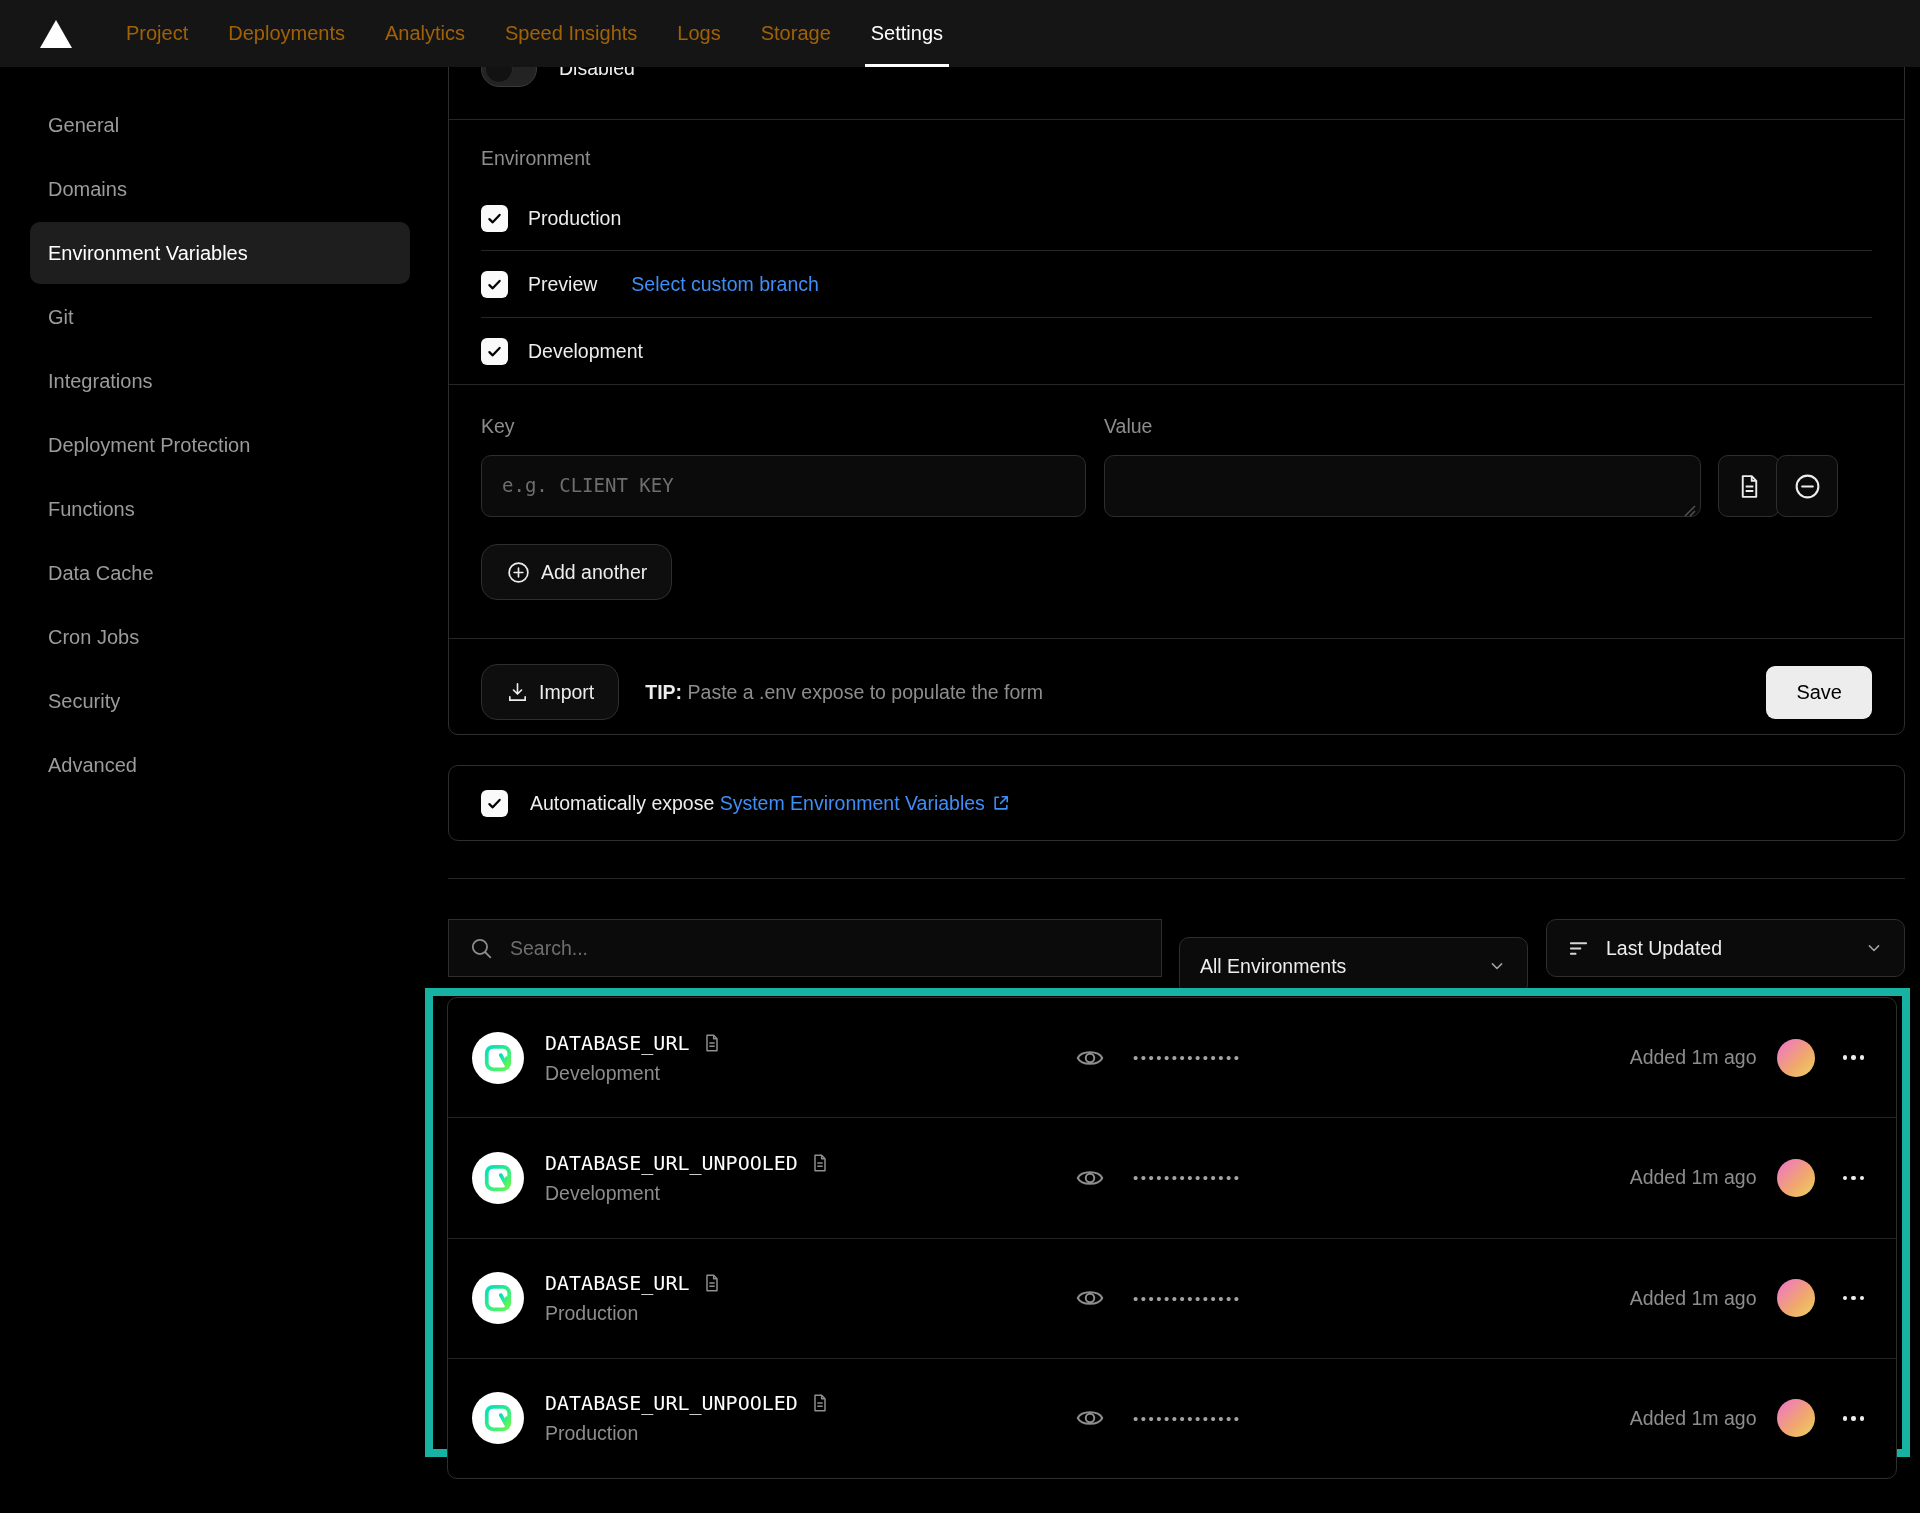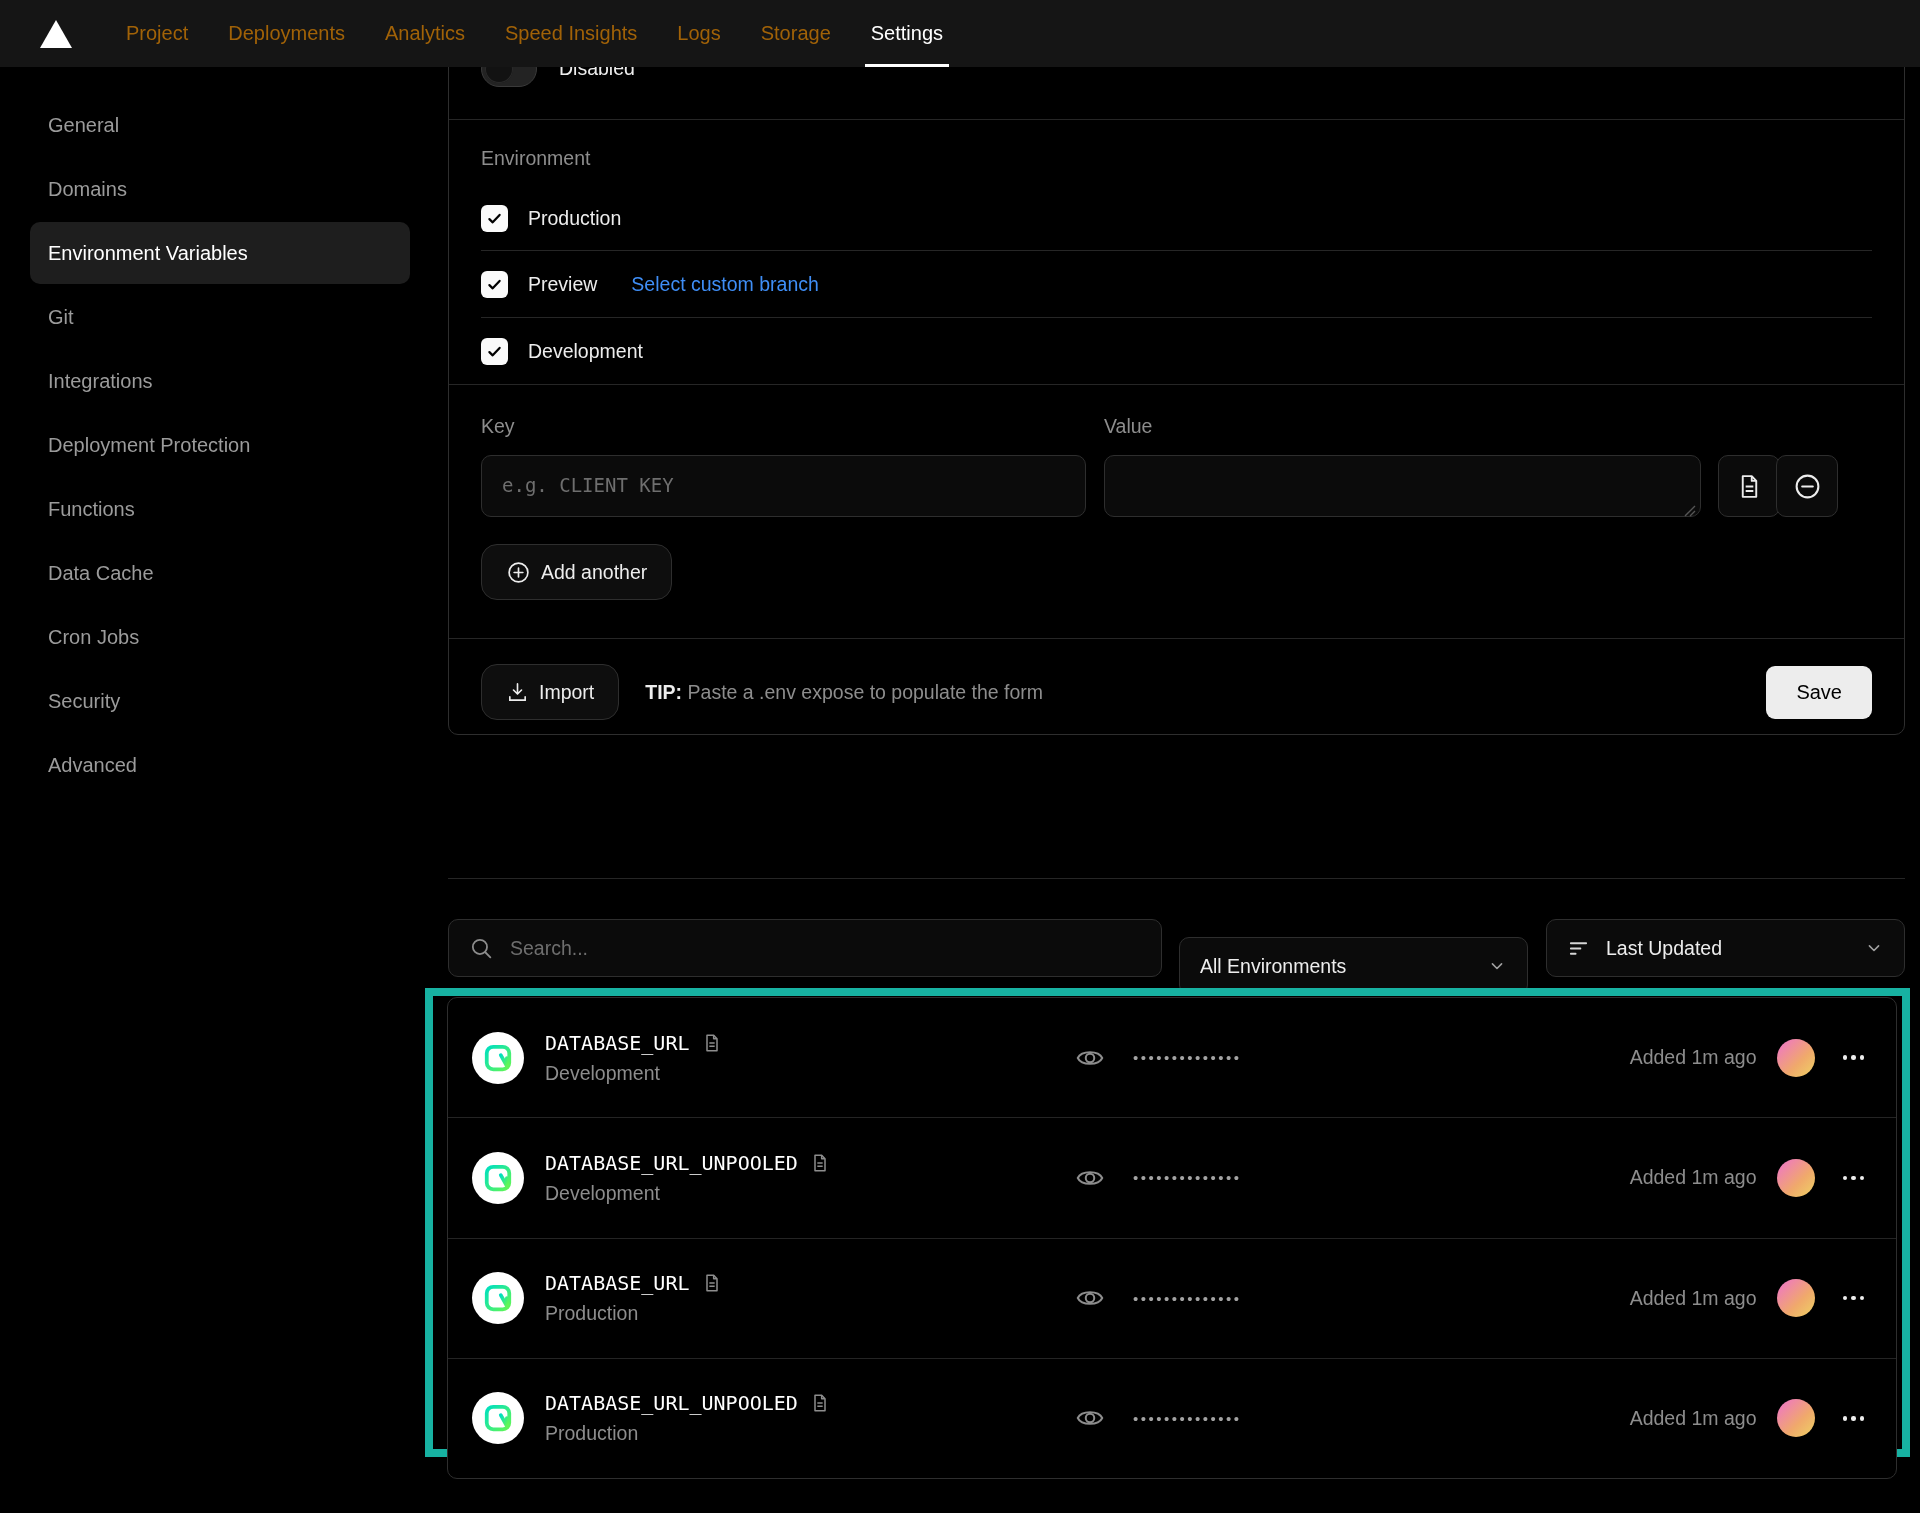--- a/index.html
+++ b/index.html
@@ -87,21 +87,21 @@
     margin-left:auto; height:53px; padding:0 30px; background:#ededed; color:#000;
     border:none; border-radius:9px; font-size:20px; font-weight:500; cursor:pointer;
     font-family:"Liberation Sans", sans-serif;
   }
   .card2 { top:765px; height:76px; display:flex; align-items:center; gap:22px; padding:0 32px; }
   .ext-icon { margin-left:6px; display:inline-flex; vertical-align:-3px; }
   .hr-878 { position:absolute; top:878px; left:0; width:1457px; }
   
   .filters { position:absolute; top:919px; left:0; width:1457px; height:58px; display:flex; }
   .search-box {
-    width:714px; height:58px; background:#0b0b0b; border:1px solid #2e2e2e; border-radius:10px;
+    width:714px; height:58px; background:#0b0b0b; border:1px solid #2e2e2e; border-radius:0;
     display:flex; align-items:center; padding:0 20px; gap:16px;
   }
   .search-box input {
     flex:1; background:transparent; border:none; outline:none; color:#ededed; font-size:19.5px;
     font-family:"Liberation Sans", sans-serif;
   }
   .search-box input::placeholder { color:#6e6e6e; }
   .select-box {
     height:58px; background:#0b0b0b; border:1px solid #2e2e2e; border-radius:10px;
     display:flex; align-items:center; padding:0 20px; gap:16px; cursor:pointer; color:#ededed;
@@ -294,20 +294,36 @@
             <path d="M12 3 v10 M7.8 9.4 L12 13.6 16.2 9.4" fill="none" stroke="#ededed" stroke-width="1.7" stroke-linecap="round" stroke-linejoin="round"></path>
             <path d="M4 16.5 v3.5 h16 v-3.5" fill="none" stroke="#ededed" stroke-width="1.7" stroke-linecap="round"></path>
           </svg>
         <span>Import</span>
       </div>
       <div class="tip"><b>TIP:</b><span> Paste a .env expose to populate the form</span></div>
       <button class="save-btn">Save</button>
     </div>
   </div>
 
+  <div class="card card2">
+    <div class="checkbox">
+      <svg width="17" height="17" viewBox="0 0 16 16">
+          <path d="M3.2 8.6 L6.3 11.6 L12.8 4.6" stroke="#000" stroke-width="2.1" fill="none" stroke-linecap="round" stroke-linejoin="round"></path>
+        </svg>
+    </div>
+    <div>
+      <span>Automatically expose</span>
+      <span class="link"><span>System Environment Variables</span><span class="ext-icon">
+            <svg width="20" height="20" viewBox="0 0 24 24">
+              <path d="M9 5 H5 v14 h14 v-4" fill="none" stroke="#3f8ef6" stroke-width="1.9" stroke-linecap="round" stroke-linejoin="round"></path>
+              <path d="M13.5 4.5 h6 v6 M19.5 4.5 L11.5 12.5" fill="none" stroke="#3f8ef6" stroke-width="1.9" stroke-linecap="round" stroke-linejoin="round"></path>
+            </svg>
+          </span></span>
+    </div>
+  </div>
 
   <div class="divider hr-878"></div>
 
   <div class="filters">
     <div class="search-box">
       <svg width="25" height="25" viewBox="0 0 24 24">
           <circle cx="10.5" cy="10.5" r="6.8" fill="none" stroke="#8d8d8d" stroke-width="1.7"></circle>
           <path d="M15.6 15.6 L20.5 20.5" stroke="#8d8d8d" stroke-width="1.7" stroke-linecap="round"></path>
         </svg>
       <input type="text" placeholder="Search..." style="">

